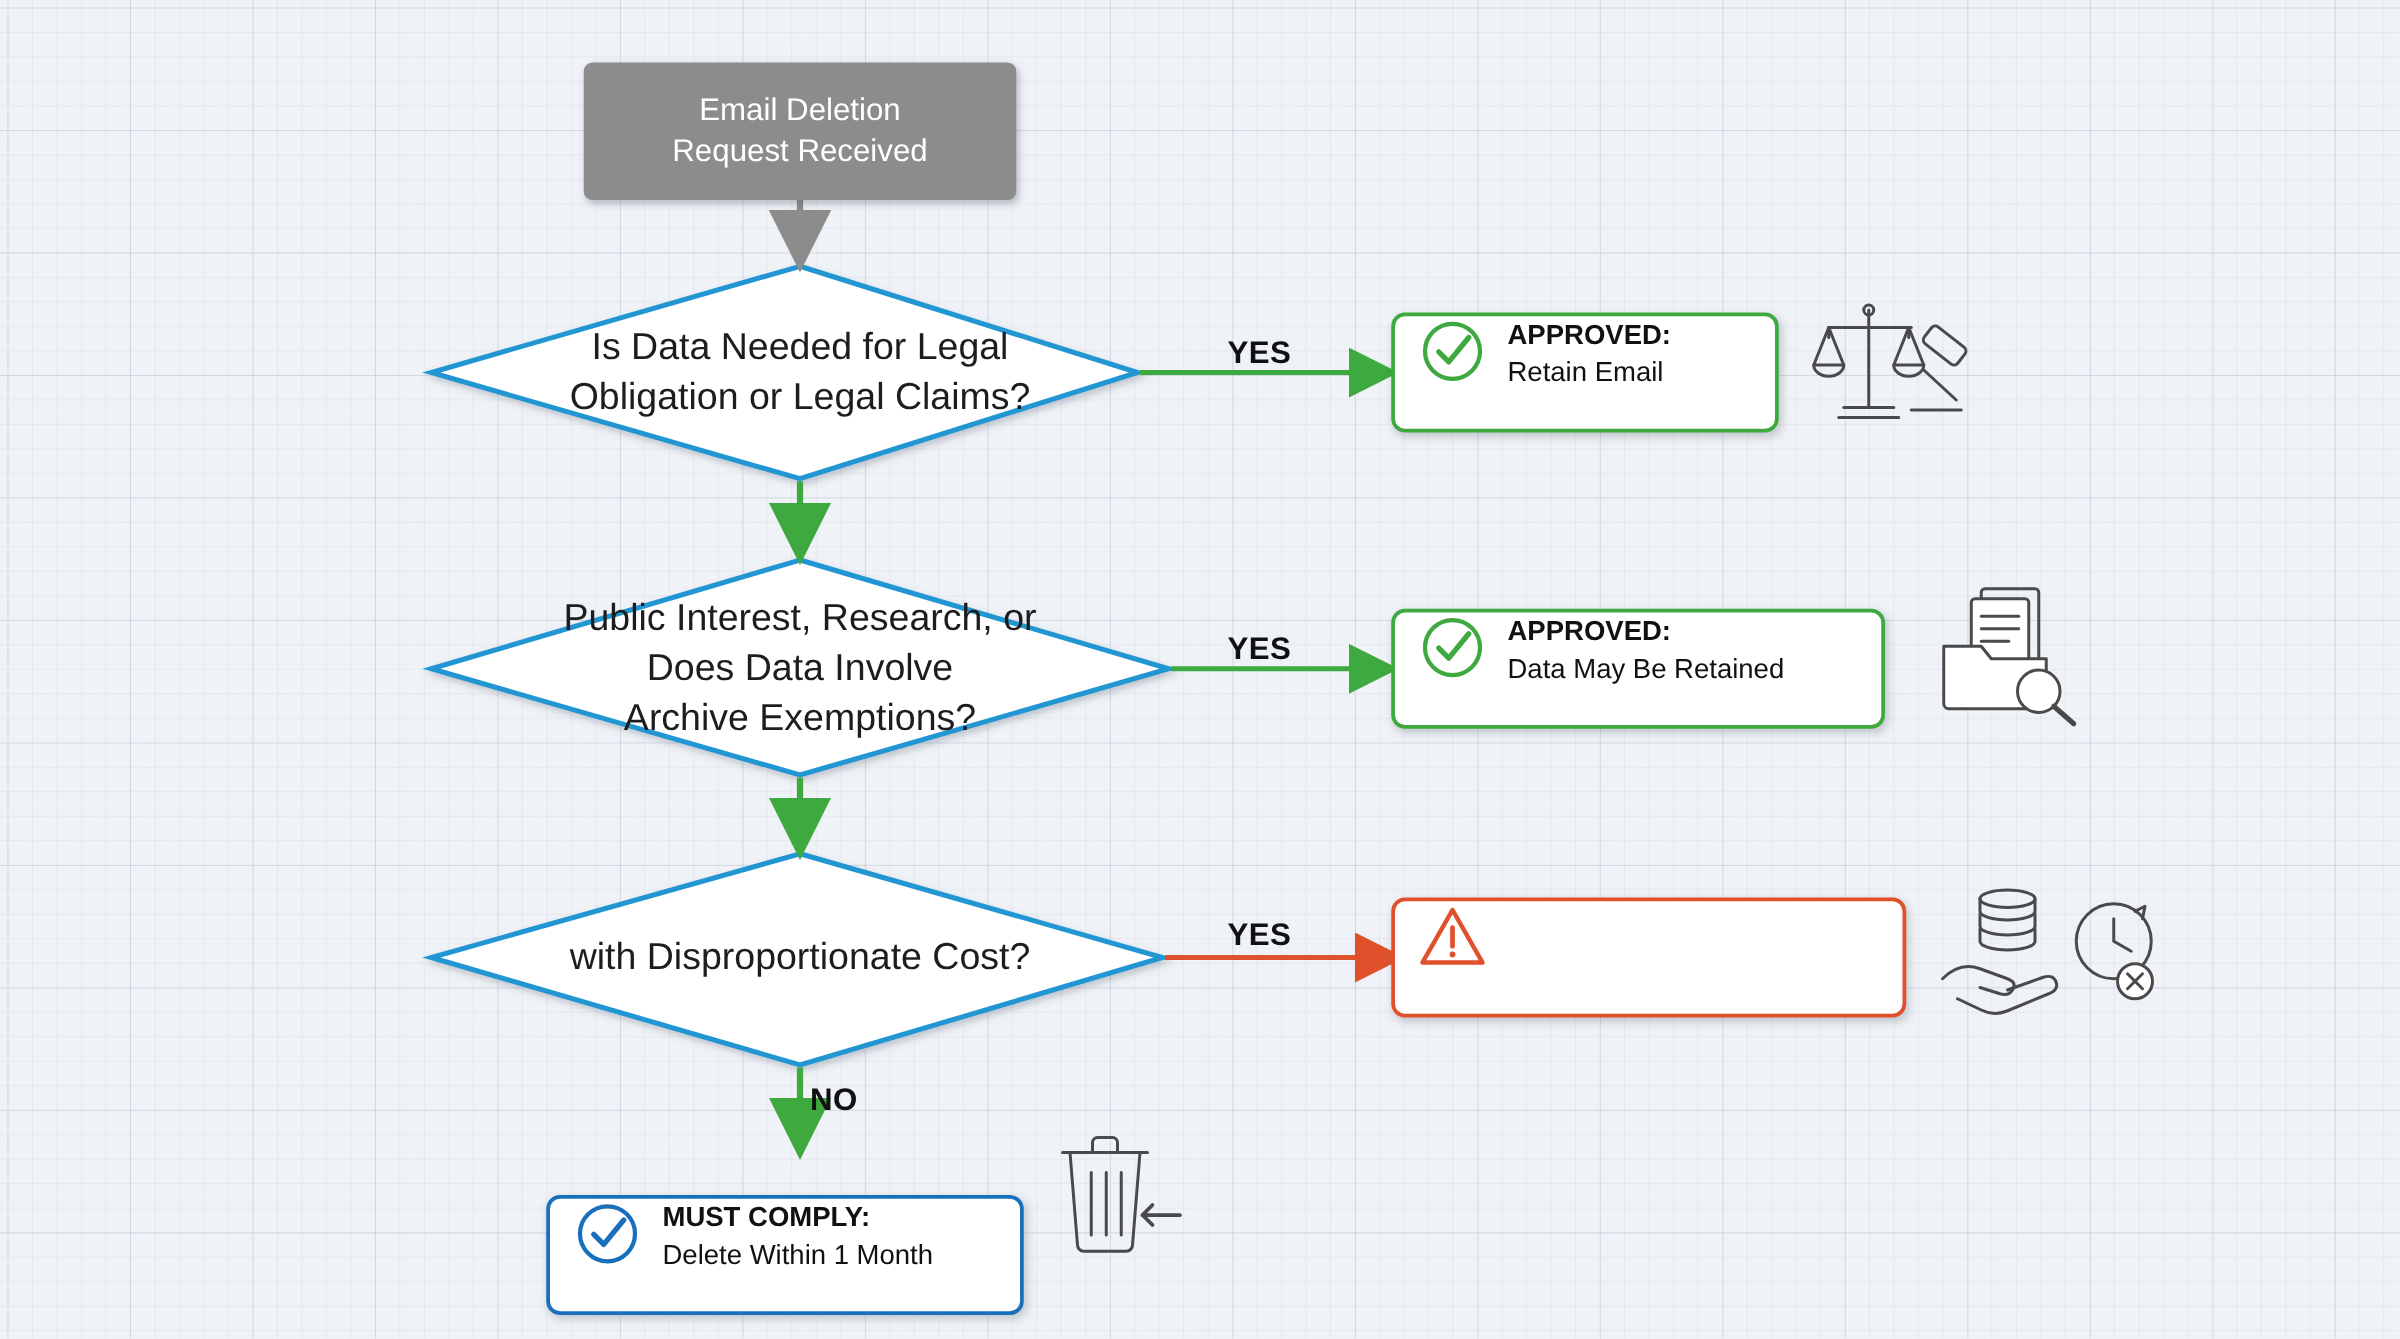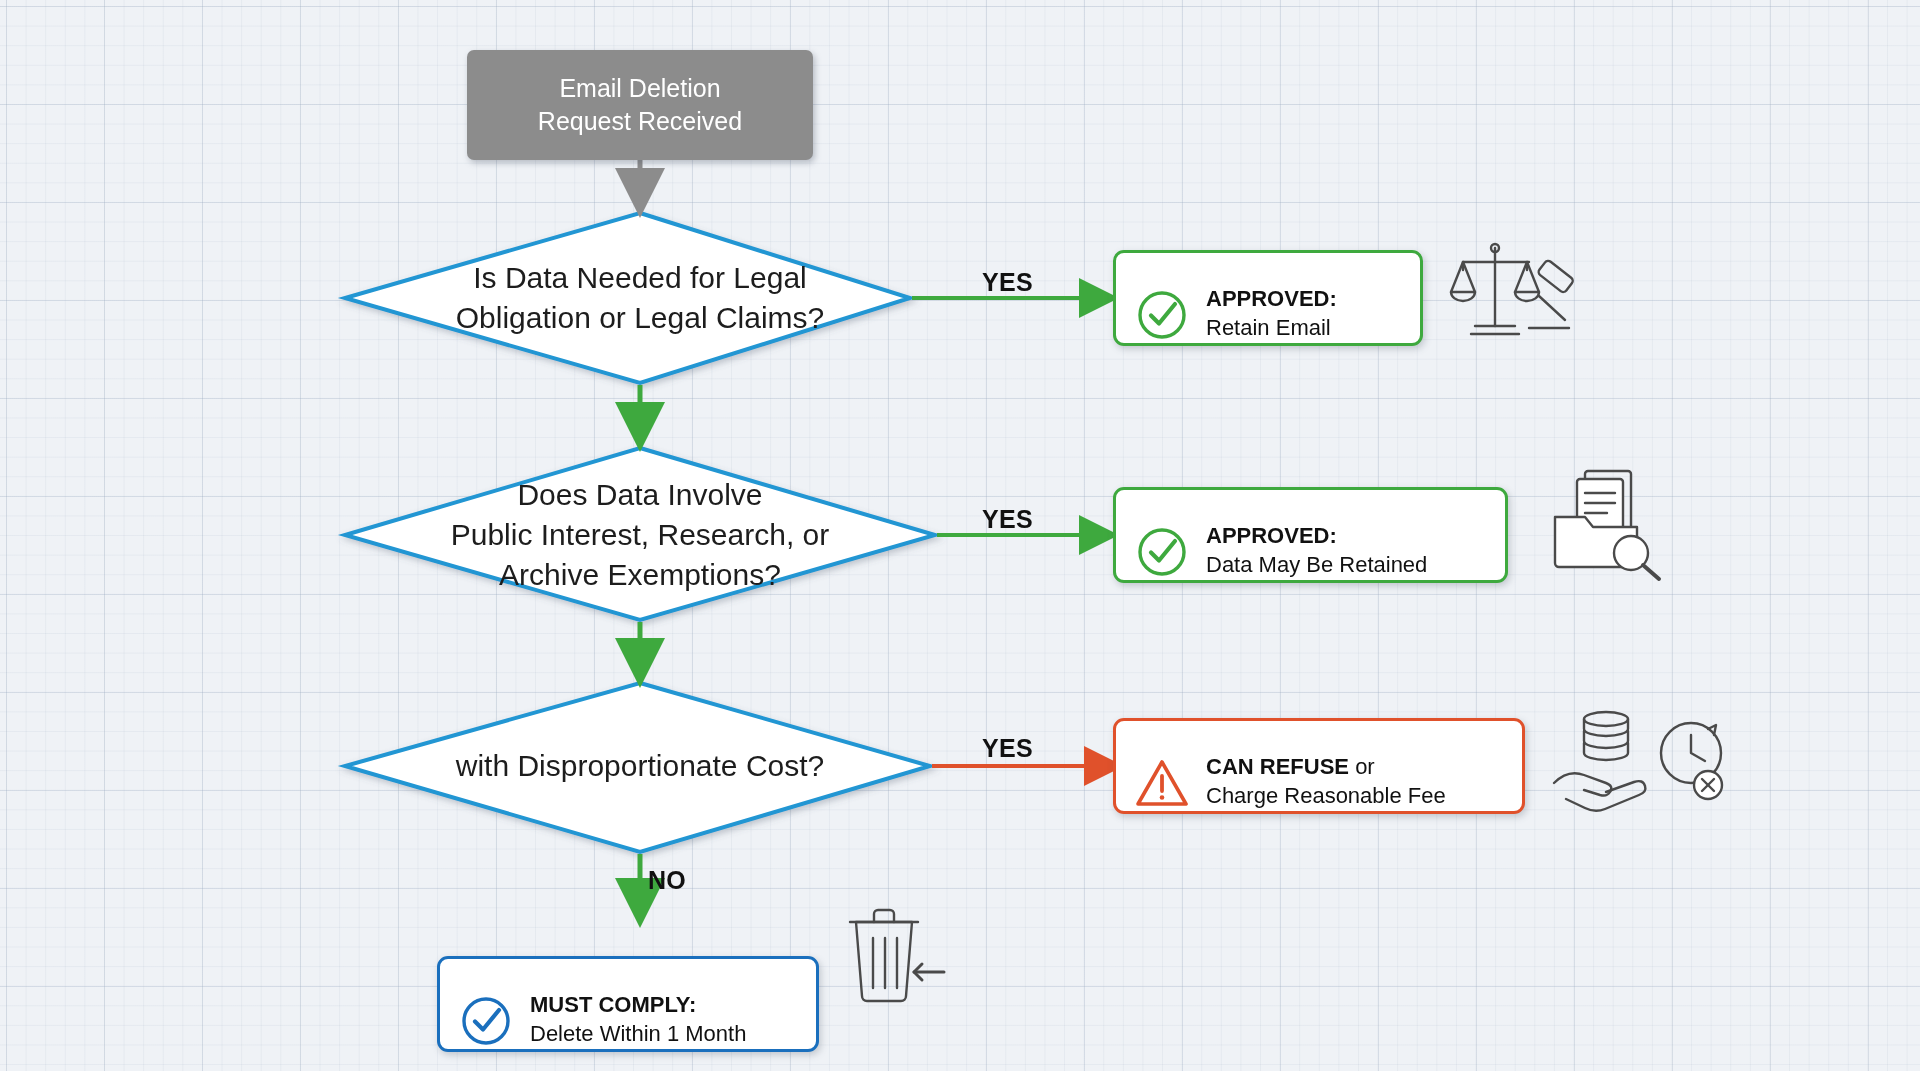--- a/index.html
+++ b/index.html
@@ -61,21 +61,21 @@
     line-height: 1.33;
     pointer-events: none;
   }
   
   .outcome {
     position: absolute;
     box-sizing: border-box;
     background: #ffffff;
     border-radius: 11px;
     display: flex;
-    align-items: flex-end;
+    align-items: flex-start;
     padding-left: 18px;
     box-shadow: 2px 3px 7px rgba(80,90,105,0.28);
   }
   .outcome .icon-wrap {
     flex: 0 0 auto;
     width: 56px;
     height: 56px;
     margin-right: 16px;
     display: block;
   }
@@ -156,22 +156,22 @@
 
   <div class="decision-text" style="left:400px; top:258px; width:480px; height:80px;">
     <div>
       <div>Is Data Needed for Legal</div>
       <div>Obligation or Legal Claims?</div>
     </div>
   </div>
 
   <div class="decision-text" style="left:390px; top:480px; width:500px; height:110px;">
     <div>
+      <div>Public Interest, Research, or</div>
       <div>Does Data Involve</div>
-      <div>Public Interest, Research, or</div>
       <div>Archive Exemptions?</div>
     </div>
   </div>
 
   <div class="decision-text" style="left:380px; top:726px; width:520px; height:80px;">
     <div>
       <div>with Disproportionate Cost?</div>
     </div>
   </div>
 
@@ -243,24 +243,20 @@
   </div>
 
   <div class="outcome red-box" style="left:1113px; top:718px; width:412px; height:96px;">
     <span class="icon-wrap">
       <svg viewBox="0 0 56 56" width="56" height="56">
         <path d="M28 7 L52 49 L4 49 Z" fill="none" stroke="#e0512b" stroke-width="3.6" stroke-linejoin="round"></path>
         <line x1="28" y1="21" x2="28" y2="36" stroke="#e0512b" stroke-width="3.8" stroke-linecap="round"></line>
         <circle cx="28" cy="42.5" r="2.3" fill="#e0512b"></circle>
       </svg>
     </span>
-    <span class="text-wrap">
-      <span class="lead">CAN REFUSE</span><span> or</span><br>
-      <span>Charge Reasonable Fee</span>
-    </span>
   </div>
 
   <div class="deco-icon" style="left:1548px; top:705px;">
     <svg width="190" height="110" viewBox="0 0 190 110">
       <g fill="none" stroke="#4a4a4a" stroke-width="2.4" stroke-linecap="round" stroke-linejoin="round">
         <ellipse cx="58" cy="14" rx="22" ry="7"></ellipse>
         <path d="M36 14 v10 a22 7 0 0 0 44 0 v-10"></path>
         <path d="M36 26 v10 a22 7 0 0 0 44 0 v-10"></path>
         <path d="M36 38 v10 a22 7 0 0 0 44 0 v-10"></path>
         <path d="M6 78 q14 -14 30 -8 l22 8 q8 3 4 9 q-3 5 -10 3 l-16 -5"></path>

